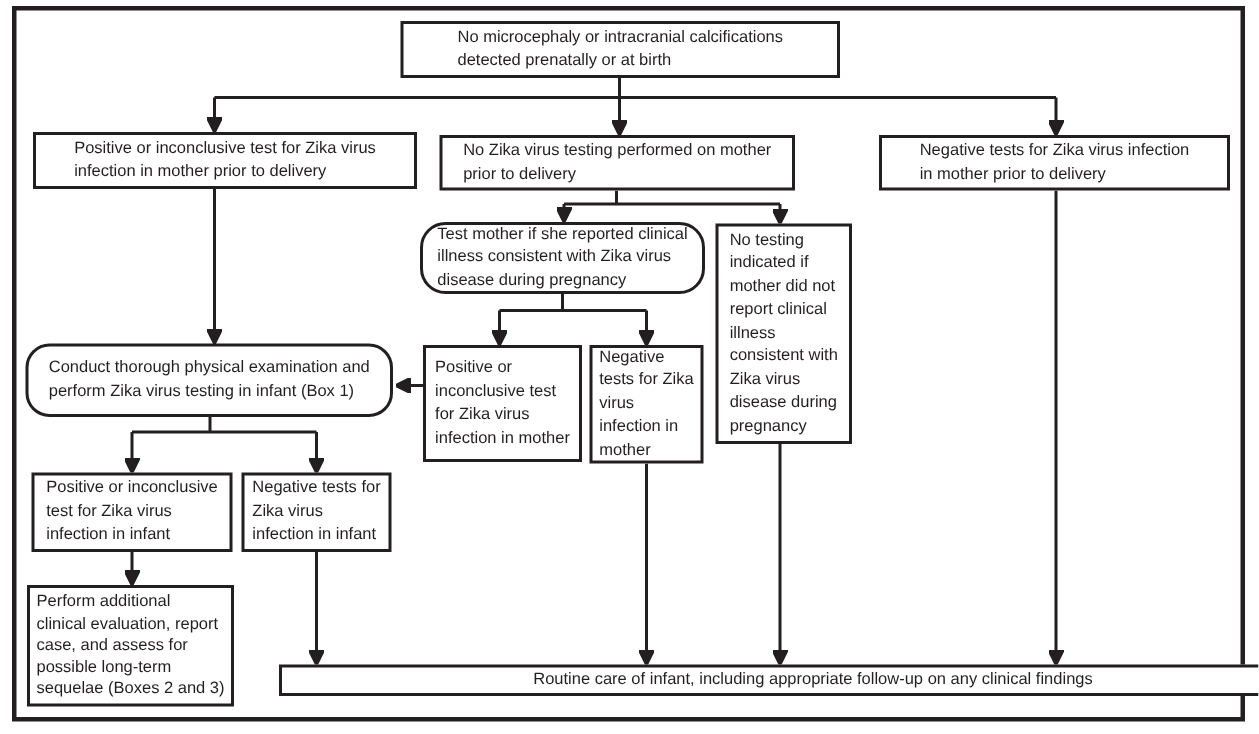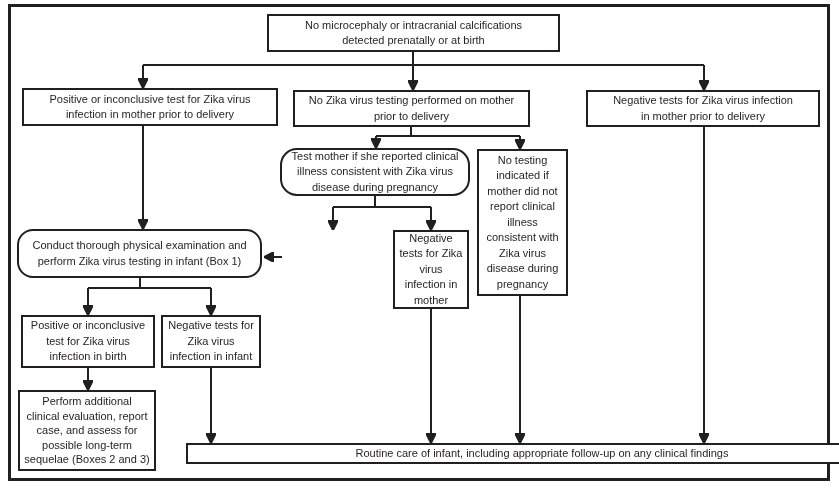--- a/index.html
+++ b/index.html
@@ -12,21 +12,20 @@
     position:absolute; left:8px; top:4px; width:816px; height:471px;
     border:3px solid var(--line-color,#231f20);
   }
   .connectors { position:absolute; left:0; top:0; width:839px; height:489px; color:var(--line-color,#231f20); }
   .connectors path, .connectors line { stroke:currentColor; stroke-width:2; fill:none; }
   #ah path { fill:var(--line-color,#231f20); }
   .node {
     position:absolute; box-sizing:border-box; background:#ffffff;
     border:2px solid var(--line-color,#231f20);
     display:flex; align-items:center; justify-content:center;
-    text-align:center;
   }
   .node .label { display:block; white-space:pre-line; font-size:11px; line-height:15.5px; }
   .node .label.tight { line-height:14.4px; }
 
   
   .n-root            { left:267px; top:14px;  width:293px; height:38px; }
   .n-pos-mother      { left:22px;  top:88px;  width:256px; height:38px; }
   .n-no-test-mother  { left:293px; top:90px;  width:237px; height:37px; }
   .n-neg-mother-prior{ left:586px; top:90px;  width:234px; height:37px; }
   .n-test-mother     { left:280px; top:148px; width:190px; height:48px;border-radius:17px; }
@@ -111,38 +110,44 @@
 indicated if
 mother did not
 report clinical
 illness
 consistent with
 Zika virus
 disease during
 pregnancy</span>
   </div>
 
+  <div class="node n-pos-mother-res">
+    <span class="label">Positive or
+inconclusive test
+for Zika virus
+infection in mother</span>
+  </div>
 
   <div class="node n-neg-mother-res">
     <span class="label">Negative
 tests for Zika
 virus
 infection in
 mother</span>
   </div>
 
   <div class="node n-conduct">
     <span class="label">Conduct thorough physical examination and
 perform Zika virus testing in infant (Box 1)</span>
   </div>
 
   <div class="node n-pos-infant">
     <span class="label">Positive or inconclusive
 test for Zika virus
-infection in birth</span>
+infection in infant</span>
   </div>
 
   <div class="node n-neg-infant">
     <span class="label">Negative tests for
 Zika virus
 infection in infant</span>
   </div>
 
   <div class="node n-perform-add">
     <span class="label tight">Perform additional

